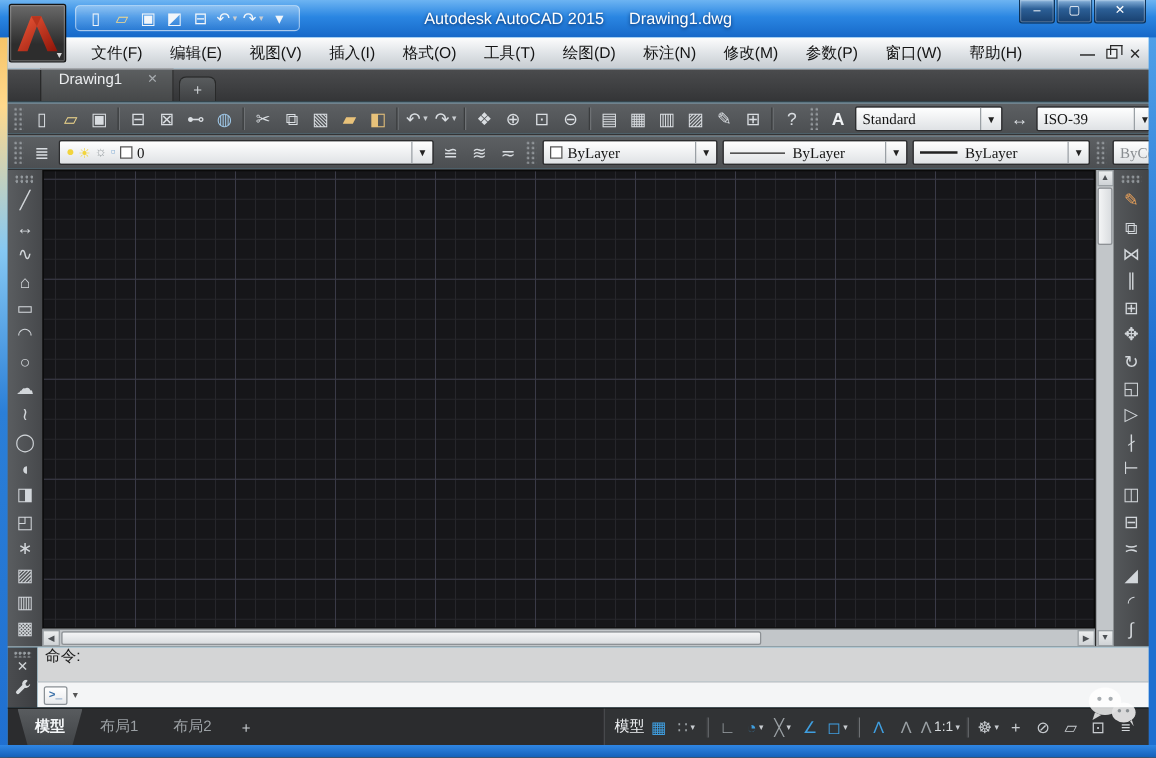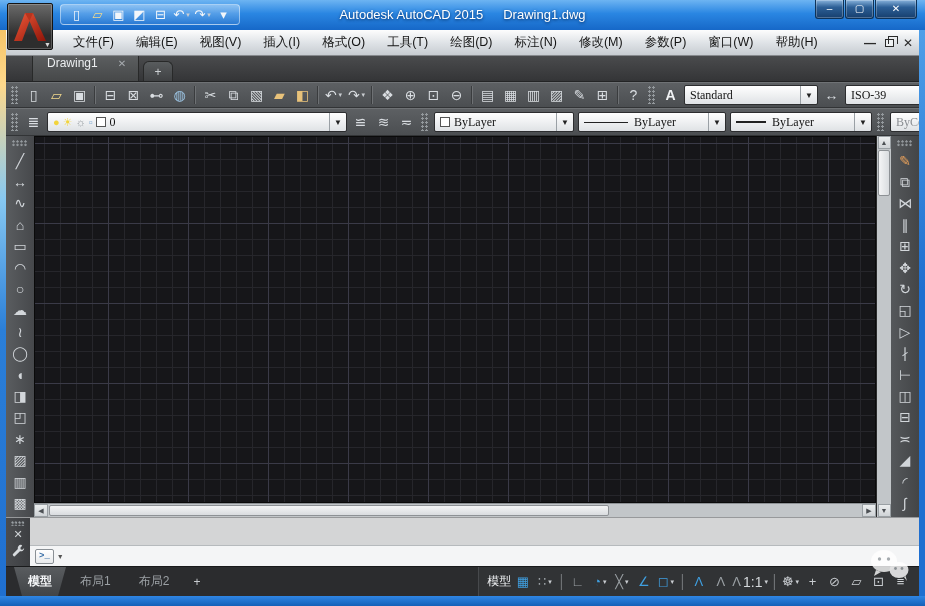--- a/index.html
+++ b/index.html
@@ -123,21 +123,21 @@
   
   #statusbar{height:30px;flex:0 0 30px;display:flex;align-items:center;background:#2b2c2e;border-top:1px solid #191a1b;position:relative;}
   #ltabs{display:flex;align-items:stretch;height:100%;padding-left:8px;}
   .ltab{display:flex;align-items:center;padding:0 14px;font-size:12px;color:#9ba0a4;
     clip-path:polygon(0 0,100% 0,calc(100% - 8px) 100%,8px 100%);}
   .ltab.active{background:linear-gradient(#595c5f,#414447);color:#f4f6f8;font-weight:bold;}
   .ltab.plus{padding:0 10px;color:#c8ccd0;font-size:12px;}
   #statusright{margin-left:auto;height:100%;display:flex;align-items:center;gap:1px;padding:0 8px 0 6px;
     background:#313335;border-left:1px solid #47494c;}
   .sti{min-width:21px;height:22px;display:inline-flex;align-items:center;justify-content:center;font-size:13px;flex:none;}
-  .sti .slbl{font-size:14px;color:#d4d8db;margin-left:2px;}
+  .sti .slbl{font-size:11px;color:#d4d8db;margin-left:2px;}
   .sti .g:empty,.sti .slbl:empty{display:none;}
   #statusright .sep{height:16px;margin:0 4px;}
   .sti[data-name="model-space-button"]{font-size:12px;}
   .sti[data-name="model-space-button"] .slbl{font-size:12px;color:#eef0f2;}
   
   #wm{position:absolute;right:16px;bottom:24px;z-index:90;display:flex;align-items:center;gap:5px;opacity:.85;}
   #wm .wm-text{font-size:30px;font-weight:bold;letter-spacing:4px;color:#fff;
     text-shadow:0 0 1px rgba(255,255,255,.6);}
 </style>
 </head>
@@ -318,21 +318,21 @@
           </span>
           <span class="sep" data-name="separator"></span>
           <span class="tbi" data-name="help-icon">
             <span class="g">?</span>
           </span>
         </span>
       <span class="grip" data-name="toolbar-grip"></span>
       <span class="tbi" data-name="text-style-icon" style="color:#f0f2f4;font-weight:bold;">
           <span class="g">A</span>
         </span>
-      <span class="combo" style="width:134px" data-name="text-style-combo">
+      <span class="combo" style="width:118px" data-name="text-style-combo">
         <span data-name="text-style-value">Standard</span>
         <span class="spacer"></span>
           <span class="arr" data-name="chevron-down-icon">▼</span>
       </span>
       <span class="tbi" data-name="dim-style-icon">
           <span class="g">↔</span>
         </span>
       <span class="combo" style="width:96px" data-name="dim-style-combo">
         <span data-name="dim-style-value">ISO-39</span>
         <span class="spacer"></span>
@@ -533,20 +533,21 @@
         <span class="cgrip" data-name="drag-grip"></span>
         <span class="cx" data-name="close-icon">✕</span>
         <span class="cwrench" data-name="wrench-icon">
           <svg width="13" height="13" viewBox="0 0 16 16">
               <path d="M11 1a4 4 0 0 0-3.8 5.2L1.5 12a1.8 1.8 0 1 0 2.6 2.6l5.7-5.8A4 4 0 0 0 15 5l-2.2 2.2-2-.5-.5-2L12.5 2A4 4 0 0 0 11 1z" fill="#d8dcdf"></path>
             </svg>
         </span>
       </div>
       <div id="cmdright">
         <div id="cmdhist" data-name="command-history">
+          <div data-name="command-history-line">命令:</div>
         </div>
         <div id="cmdinput" data-name="command-input-row">
           <span class="pbox" data-name="command-prompt-icon">&gt;_</span>
           <span class="pdd" data-name="recent-commands-icon">▼</span>
         </div>
       </div>
     </div>
 
     <div id="statusbar" data-name="status-bar">
       <div id="ltabs" data-name="layout-tabs">

